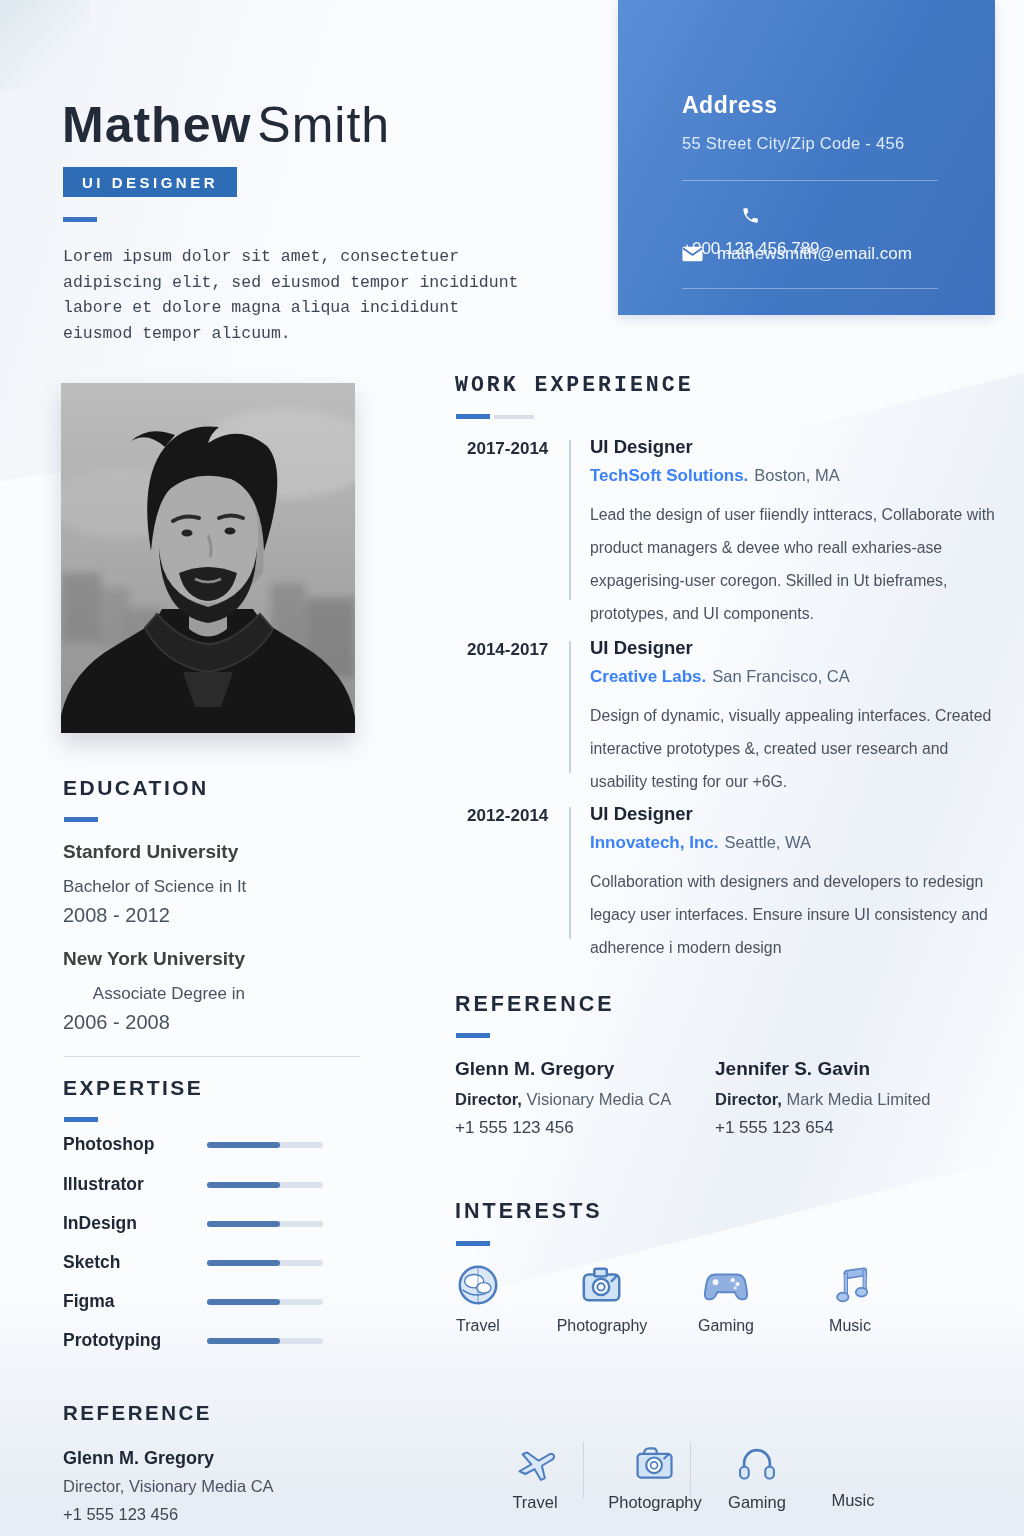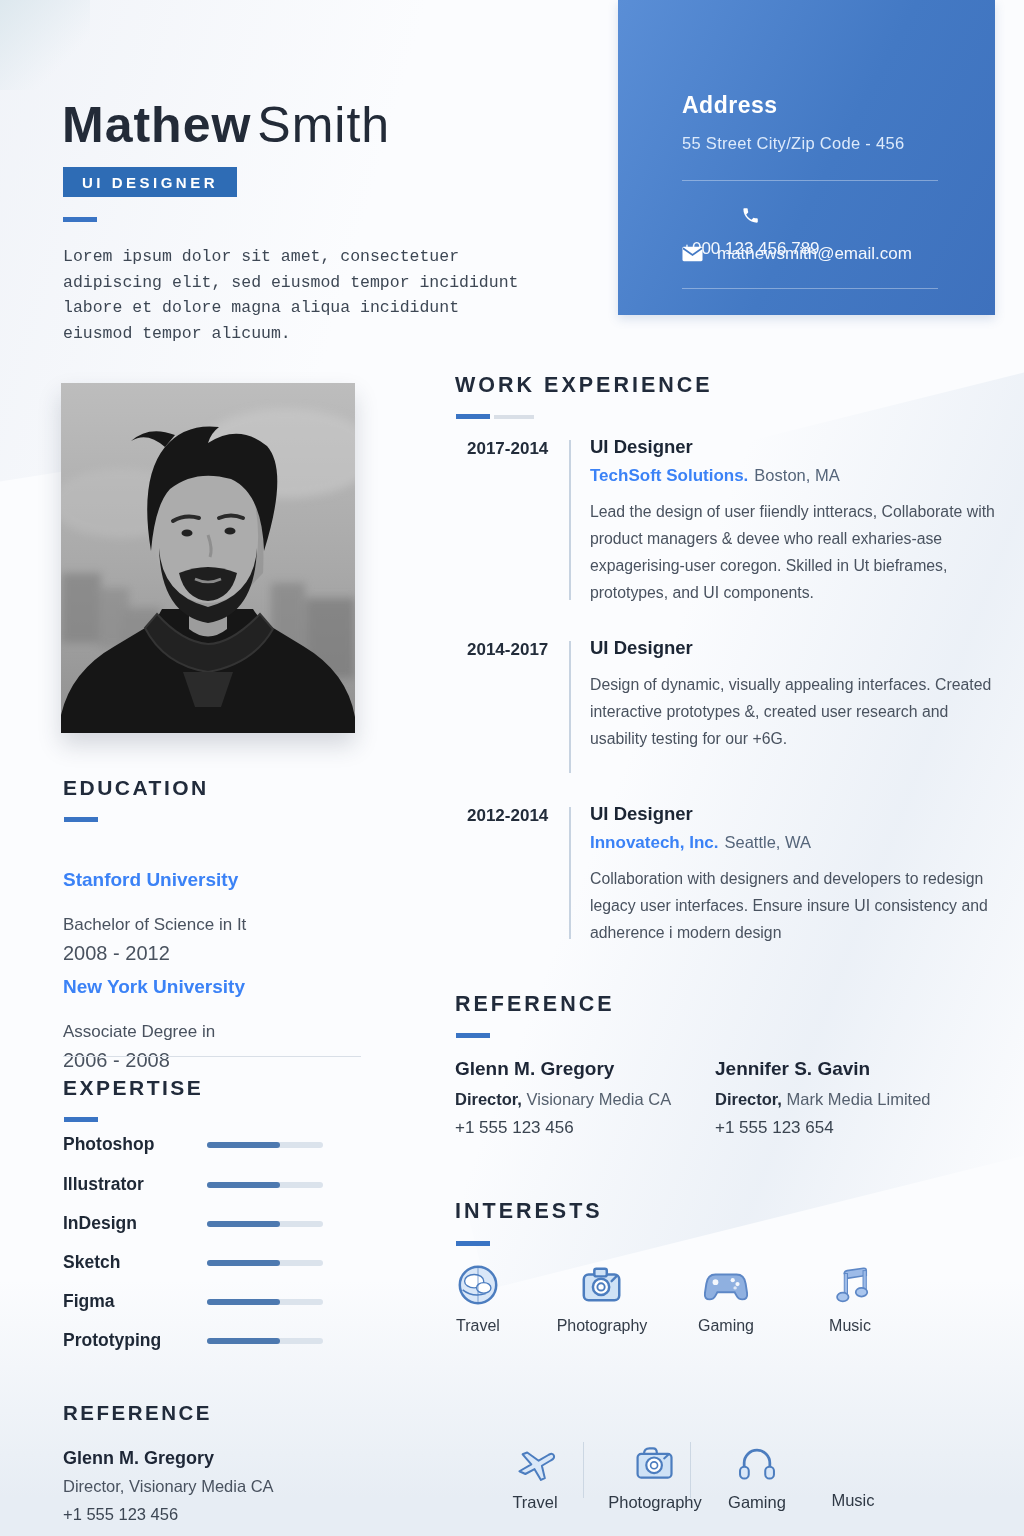--- a/index.html
+++ b/index.html
@@ -50,40 +50,40 @@
   .photo { left:61px; top:383px; width:294px; height:350px;
            box-shadow:0 12px 22px rgba(40,50,70,.18); background:#9a9a9a; }
   .photo svg { display:block; }
 
   
   .sec-h { font-size:21.5px; font-weight:800; letter-spacing:3px; color:#212b3b; }
   .underline-row { display:flex; align-items:center; gap:4px; }
   .underline-gray { width:40px; height:4px; background:#d9dfe7; display:inline-block; }
 
   
-  .we-h { left:455px; top:373px; }
+  .we-h { left:455px; top:373px;font-family:Liberation Mono, monospace; }
   .we-underline { left:456px; top:414px; }
   .we-entry { left:455px; width:545px;margin-left:12px; }
   .we-e1 { top:436px; } .we-e2 { top:637px; } .we-e3 { top:803px; }
   .we-date { position:absolute; left:0; top:3px; width:96px; font-size:17px; font-weight:700; color:#222c3a; }
   .we-line { position:absolute; left:102px; top:4px; width:2px; background:#c7d3e1; }
   .we-e1 .we-line { height:160px; } .we-e2 .we-line, .we-e3 .we-line { height:132px; }
   .we-body { margin-left:123px; }
   .we-title { font-size:18.5px; font-weight:700; color:#1b2534; }
   .we-company-row { margin-top:8px; font-size:17px; }
   .we-company { font-weight:700; color:#3b82f6; }
   .we-location { color:#55657a; margin-left:6px; font-size:16.5px; }
-  .we-desc { margin-top:12px; width:408px; font-size:15.8px; line-height:27px; color:#49525f; }
+  .we-desc { margin-top:12px; width:408px; font-size:15.8px; line-height:33px; color:#49525f; }
 
   
   .edu-h { left:63px; top:776px; font-size:21px; letter-spacing:2.5px; }
   .edu-dash { left:64px; top:817px; }
   .edu-item1 { left:63px; top:841px; } .edu-item2 { left:63px; top:948px; }
-  .edu-school { font-size:19px; font-weight:700; color:#3b82f6;margin-top:28px; }
-  .edu-degree { margin-top:24px; font-size:17px; color:#49525f; }
+  .edu-school { font-size:19px; font-weight:700; color:#404040; }
+  .edu-degree { margin-top:14px; font-size:17px; color:#49525f;text-align:right; }
   .edu-years { margin-top:7px; font-size:20px; color:#49525f; }
   .left-divider { left:63px; top:1056px; width:298px; height:1px; background:#d9dfe7; }
 
   
   .exp-h { left:63px; top:1076px; font-size:21px; letter-spacing:2.5px; }
   .exp-dash { left:64px; top:1117px; }
   .skill-row { left:63px; width:300px; height:24px; }
   .skill-name { font-size:17.5px; font-weight:700; color:#1e2836; }
   .skill-track { position:absolute; left:144px; top:8px; width:116px; height:6px;
                  background:#dbe3ec; border-radius:3px; }
@@ -224,20 +224,23 @@
       </div>
       <div class="we-desc">Lead the design of user fiiendly intteracs, Collaborate with product managers &amp; devee who reall exharies-ase expagerising-user coregon. Skilled in Ut bieframes, prototypes, and UI components.</div>
     </div>
   </div>
 
   <div class="abs we-entry we-e2">
     <div class="we-date">2014-2017</div>
     <div class="we-line"></div>
     <div class="we-body">
       <div class="we-title">UI Designer</div>
+      <div class="we-company-row">
+        <span class="we-company">Creative Labs.</span><span class="we-location">San Francisco, CA</span>
+      </div>
       <div class="we-desc">Design of dynamic, visually appealing interfaces. Created interactive prototypes &amp;, created user research and usability testing for our +6G.</div>
     </div>
   </div>
 
   <div class="abs we-entry we-e3">
     <div class="we-date">2012-2014</div>
     <div class="we-line"></div>
     <div class="we-body">
       <div class="we-title">UI Designer</div>
       <div class="we-company-row">

